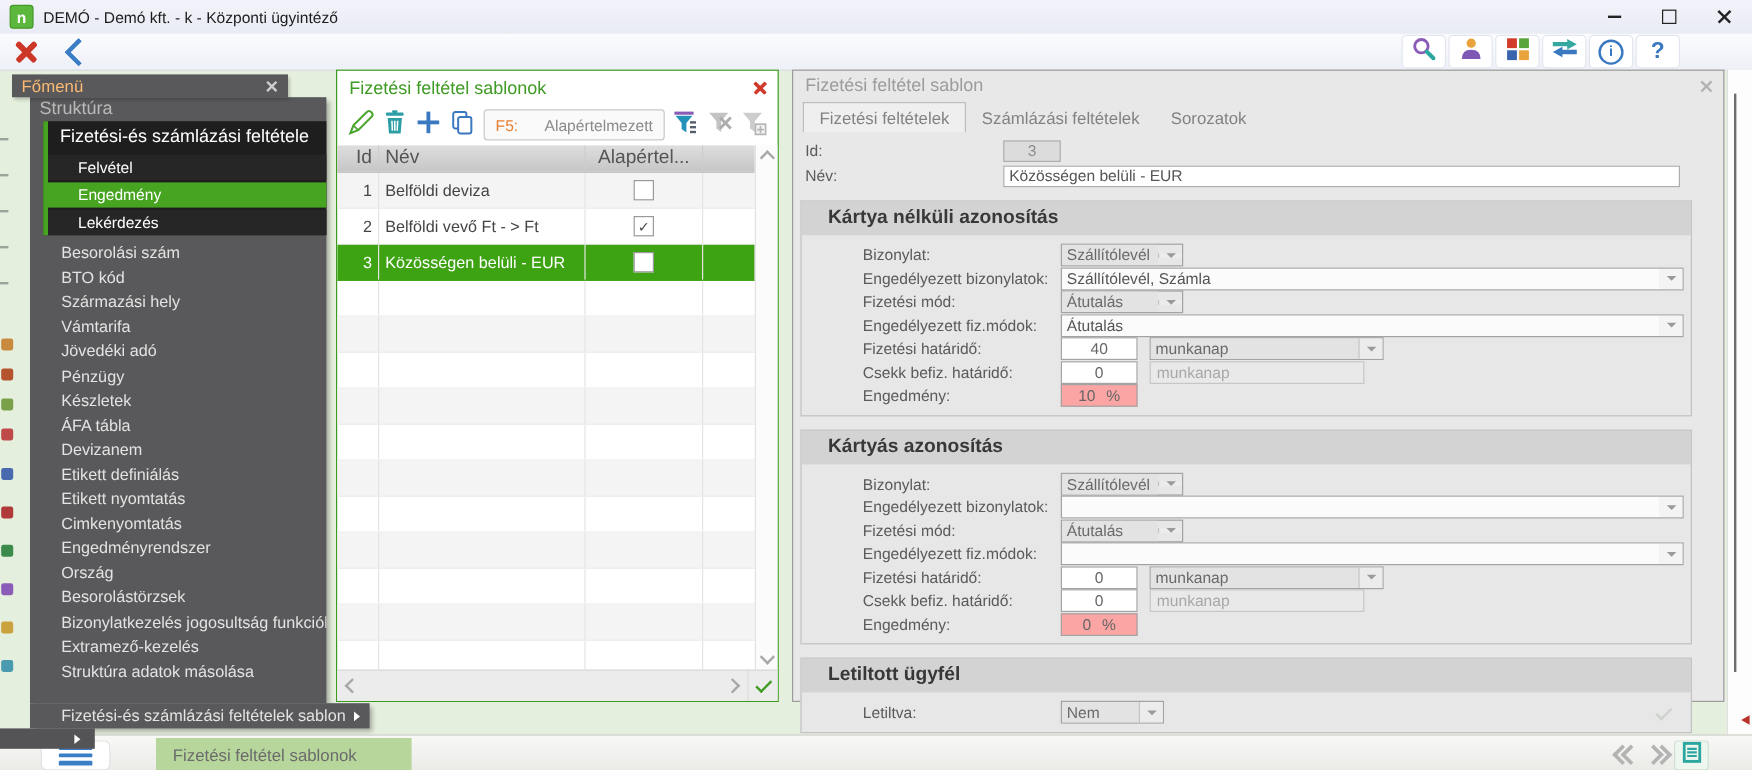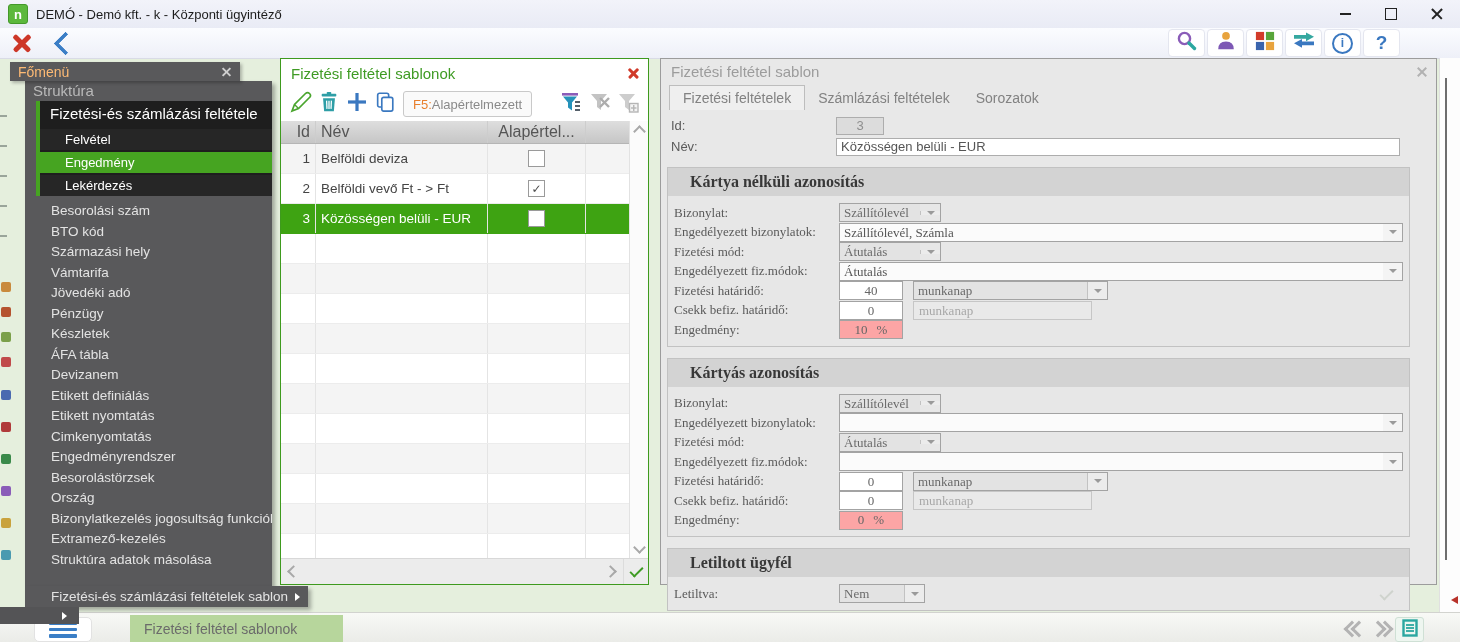--- a/index.html
+++ b/index.html
@@ -68,21 +68,21 @@
     border:1px solid #3e9a1e;box-sizing:border-box;display:flex;flex-direction:column;z-index:10;}
   .lp-title-row{height:28px;display:flex;align-items:center;}
   .lp-title{color:#3f9b24;font-size:15px;margin-left:10px;}
   .panel-x{margin-left:auto;margin-right:8px;position:relative;width:13px;height:13px;}
   .panel-x i{position:absolute;left:0;top:5.2px;width:13px;height:2.6px;background:#d03a2a;border-radius:1px;}
   .panel-x i:first-child{transform:rotate(45deg);} .panel-x i:last-child{transform:rotate(-45deg);}
   .lp-toolbar{height:34px;display:flex;align-items:center;padding:0 6px;}
   .icon-btn{width:28px;height:26px;display:flex;align-items:center;justify-content:center;}
   .f5-btn{height:24px;border:1px solid #c9c9c9;background:#fafafa;border-radius:3px;
     display:flex;align-items:center;padding:0 9px;margin-left:4px;font-size:13px;}
-  .f5-key{color:#e87f2e;margin-right:0;} .f5-label{color:#8a8a8a;}
+  .f5-key{color:#e87f2e;margin-right:22px;} .f5-label{color:#8a8a8a;}
   .filter-group{margin-left:auto;display:flex;}
   .lp-body{flex:1;display:flex;overflow:hidden;}
   .lp-grid{flex:1;display:flex;flex-direction:column;}
   .grid-head{height:22px;display:flex;background:linear-gradient(#dedede,#c6c6c6);
     border-bottom:1px solid #b5b5b5;font-size:16px;color:#555;align-items:center;}
   .c-id{width:34px;text-align:right;padding-right:5px;box-sizing:border-box;}
   .c-name{flex:1;padding-left:5px;border-left:1px solid #cdcdcd;height:100%;display:flex;align-items:center;box-sizing:border-box;}
   .c-def{width:98px;text-align:center;border-left:1px solid #cdcdcd;height:100%;display:flex;align-items:center;justify-content:center;box-sizing:border-box;}
   .c-last{width:44px;border-left:1px solid #cdcdcd;height:100%;box-sizing:border-box;}
   .grid-rows{flex:1;display:flex;flex-direction:column;overflow:hidden;}
@@ -114,25 +114,25 @@
   .dp-tabs{display:flex;margin-left:8px;height:26px;align-items:flex-end;}
   .dp-tab{font-size:14px;color:#828282;padding:4px 13px;}
   .dp-tab.active{background:#efefef;border:1px solid #bdbdbd;border-bottom:none;}
   .dp-form{padding:6px 0 0 10px;}
   .frow{display:flex;align-items:center;height:19px;}
   .flabel{width:165px;font-size:13px;color:#5a5a5a;flex-shrink:0;}
   .ro-box{width:46px;height:16px;background:#dcdcdc;border:1px solid #adadad;color:#8f8f8f;
     font-size:13px;text-align:center;line-height:16px;}
   .txt-input{width:558px;height:16px;background:#fff;border:1px solid #adadad;color:#555;
     font-size:13px;line-height:16px;padding-left:4px;}
-  .section{margin:11px 26px 0 6px;border:1px solid #c2c2c2;background:#e7e7e7;font-family:Liberation Serif, serif;}
+  .section{margin:11px 26px 0 6px;border:1px solid #c2c2c2;background:#e7e7e7;}
   .sec-head{height:28px;background:#d3d3d3;display:flex;align-items:center;}
   .sec-head span{font-size:16px;font-weight:bold;color:#383838;margin-left:22px;}
   .sec-body{padding:7px 6px 6px 6px;}
-  .sec-body .frow{height:19.5px;}
+  .sec-body .frow{height:19.5px;margin-left:45px;}
   .dd{display:flex;height:17px;border:1px solid #a3a3a3;box-sizing:content-box;}
   .dd .val{background:#e3e3e3;color:#6a6a6a;font-size:13px;line-height:17px;padding-left:4px;
     flex:1;white-space:nowrap;overflow:hidden;}
   .dd .arr{width:19px;background:#ececec;border-left:1px solid #c2c2c2;display:flex;align-items:center;justify-content:center;}
   .tri-down{width:0;height:0;border-top:4px solid #9a9a9a;border-left:4px solid transparent;border-right:4px solid transparent;}
   .dd.narrow{width:100px;align-items:center;}
   .dd.tiny{width:84px;}
   .dd.unit{width:193px;margin-left:10px;}
   .dd.wide{width:565px;} .dd.wide .val{background:#fbfbfb;color:#555;}
   .dd.wide .arr{background:#f4f4f4;border-left:none;}
@@ -285,22 +285,22 @@
     <div class="menu-item">Vámtarifa</div>
     <div class="menu-item">Jövedéki adó</div>
     <div class="menu-item">Pénzügy</div>
     <div class="menu-item">Készletek</div>
     <div class="menu-item">ÁFA tábla</div>
     <div class="menu-item">Devizanem</div>
     <div class="menu-item">Etikett definiálás</div>
     <div class="menu-item">Etikett nyomtatás</div>
     <div class="menu-item">Cimkenyomtatás</div>
     <div class="menu-item">Engedményrendszer</div>
+    <div class="menu-item">Ország</div>
     <div class="menu-item">Besorolástörzsek</div>
-    <div class="menu-item">Ország</div>
     <div class="menu-item">Bizonylatkezelés jogosultság funkciók</div>
     <div class="menu-item">Extramező-kezelés</div>
     <div class="menu-item">Struktúra adatok másolása</div>
   </div>
 </div>
 <div class="menu-last">
   <span>Fizetési-és számlázási feltételek sablon</span>
   <div class="tri-right"></div>
 </div>
 <div class="menu-stub">

